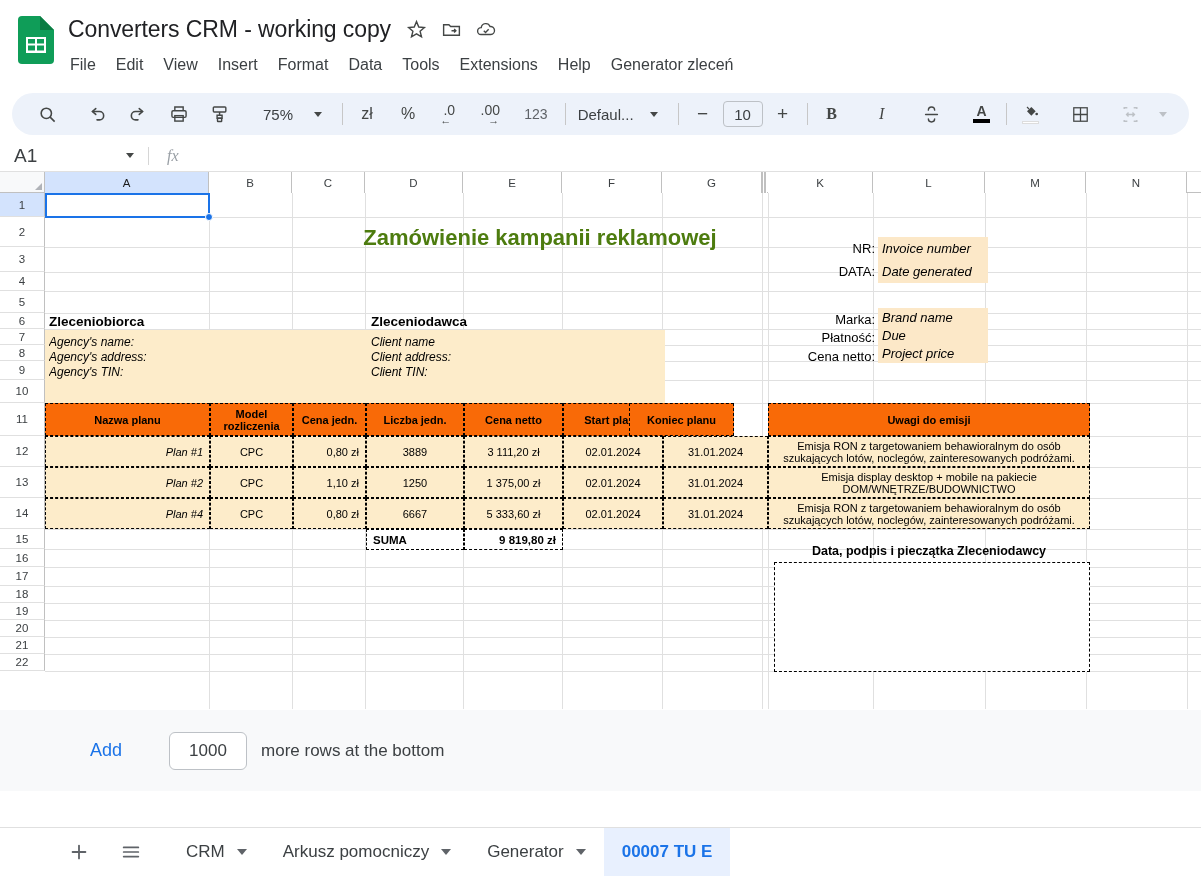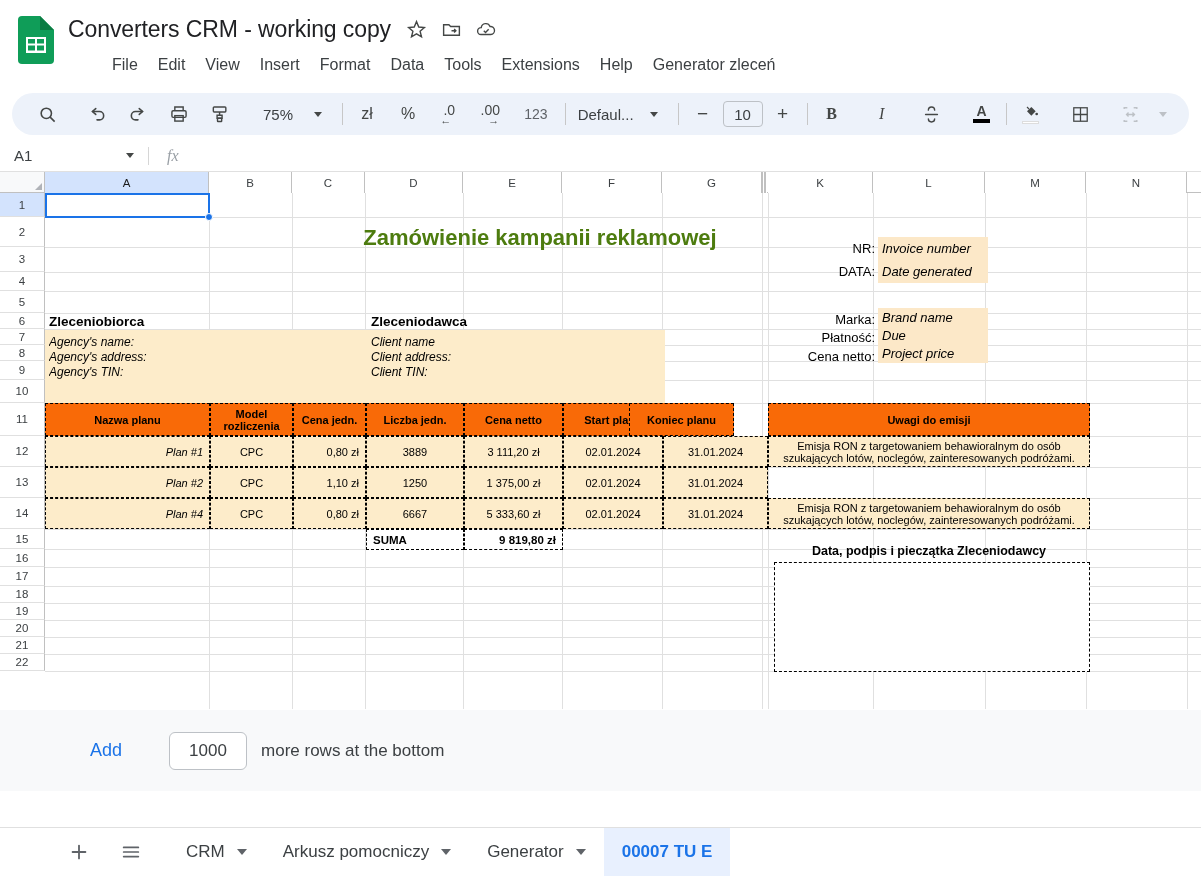--- a/index.html
+++ b/index.html
@@ -48,21 +48,21 @@
     gap: 0;
   }
   .menu-item {
     font-size: 16px;
     color: #3c4043;
     padding: 2px 10px;
     border-radius: 4px;
     white-space: nowrap;
     cursor: pointer;
   }
-  .menu-item:first-child { padding-left: 2px; margin-left: 42px; }
+  .menu-item:first-child { padding-left: 2px; }
 
   
   .toolbar-wrap {
     height: 52px;
     padding: 0 12px;
     display: flex;
     align-items: center;
   }
   .toolbar {
     background: #edf2fa;
@@ -445,21 +445,21 @@
         </svg>
     </div>
     <div class="tb-btn">
         <span class="caret" style="border-top-color:#bdc1c6;"></span>
       </div>
   </div>
 </div>
 
 <div class="formula-bar">
   <div class="namebox">
-    <span style="font-size:15px;">A1</span>
+    <span style="font-size:19px;">A1</span>
     <span class="caret"></span>
   </div>
   <div class="fx-sep"></div>
   <div class="fx-sym">fx</div>
   <div class="fx-input"></div>
 </div>
 
 <div class="grid-area">
 
   <div class="colhdr-row">
@@ -593,20 +593,21 @@
       <div class="cell-abs tdata-cell" style="left:618px;top:243px;width:105px;height:31px;">31.01.2024</div>
       <div class="cell-abs tdata-cell" style="left:723px;top:243px;width:322px;height:31px;">Emisja RON z targetowaniem behawioralnym do osób szukających lotów, noclegów, zainteresowanych podróżami.</div>
 
       <div class="cell-abs tdata-cell r it" style="left:0px;top:274px;width:165px;height:31px;">Plan #2</div>
       <div class="cell-abs tdata-cell" style="left:165px;top:274px;width:83px;height:31px;">CPC</div>
       <div class="cell-abs tdata-cell r" style="left:248px;top:274px;width:73px;height:31px;">1,10 zł</div>
       <div class="cell-abs tdata-cell" style="left:321px;top:274px;width:98px;height:31px;">1250</div>
       <div class="cell-abs tdata-cell" style="left:419px;top:274px;width:99px;height:31px;">1 375,00 zł</div>
       <div class="cell-abs tdata-cell" style="left:518px;top:274px;width:100px;height:31px;">02.01.2024</div>
       <div class="cell-abs tdata-cell" style="left:618px;top:274px;width:105px;height:31px;">31.01.2024</div>
+      <div class="cell-abs tdata-cell" style="left:723px;top:274px;width:322px;height:31px;">Emisja display desktop + mobile na pakiecie DOM/WNĘTRZE/BUDOWNICTWO</div>
 
       <div class="cell-abs tdata-cell r it" style="left:0px;top:305px;width:165px;height:31px;">Plan #4</div>
       <div class="cell-abs tdata-cell" style="left:165px;top:305px;width:83px;height:31px;">CPC</div>
       <div class="cell-abs tdata-cell r" style="left:248px;top:305px;width:73px;height:31px;">0,80 zł</div>
       <div class="cell-abs tdata-cell" style="left:321px;top:305px;width:98px;height:31px;">6667</div>
       <div class="cell-abs tdata-cell" style="left:419px;top:305px;width:99px;height:31px;">5 333,60 zł</div>
       <div class="cell-abs tdata-cell" style="left:518px;top:305px;width:100px;height:31px;">02.01.2024</div>
       <div class="cell-abs tdata-cell" style="left:618px;top:305px;width:105px;height:31px;">31.01.2024</div>
       <div class="cell-abs tdata-cell" style="left:723px;top:305px;width:322px;height:31px;">Emisja RON z targetowaniem behawioralnym do osób szukających lotów, noclegów, zainteresowanych podróżami.</div>
 

